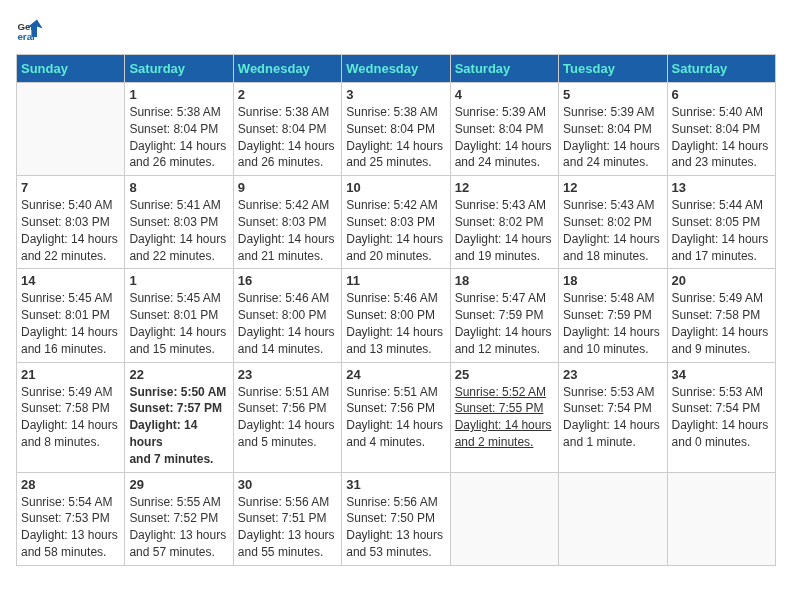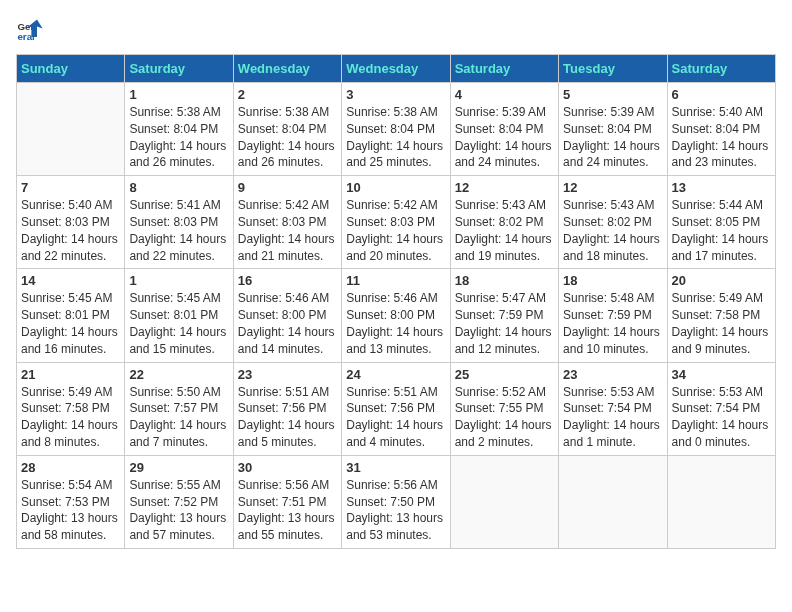--- a/index.html
+++ b/index.html
@@ -261,42 +261,42 @@
       <tr class="week-row">
         <td>
           <div class="day-number">21</div>
           <div class="day-info" style="white-space: pre-line;">Sunrise: 5:49 AM
 Sunset: 7:58 PM
 Daylight: 14 hours
 and 8 minutes.</div>
         </td>
         <td>
           <div class="day-number">22</div>
-          <div class="day-info" style="white-space: pre-line;">Sunrise: 5:50 AM
+          <div class="day-info" style="white-space: pre-line; font-weight: bold;">Sunrise: 5:50 AM
 Sunset: 7:57 PM
 Daylight: 14 hours
 and 7 minutes.</div>
         </td>
         <td>
           <div class="day-number">23</div>
           <div class="day-info" style="white-space: pre-line;">Sunrise: 5:51 AM
 Sunset: 7:56 PM
 Daylight: 14 hours
 and 5 minutes.</div>
         </td>
         <td>
           <div class="day-number">24</div>
           <div class="day-info" style="white-space: pre-line;">Sunrise: 5:51 AM
 Sunset: 7:56 PM
 Daylight: 14 hours
 and 4 minutes.</div>
         </td>
         <td>
           <div class="day-number">25</div>
-          <div class="day-info" style="white-space: pre-line;">Sunrise: 5:52 AM
+          <div class="day-info" style="white-space: pre-line; text-decoration: underline;">Sunrise: 5:52 AM
 Sunset: 7:55 PM
 Daylight: 14 hours
 and 2 minutes.</div>
         </td>
         <td>
           <div class="day-number">23</div>
           <div class="day-info" style="white-space: pre-line;">Sunrise: 5:53 AM
 Sunset: 7:54 PM
 Daylight: 14 hours
 and 1 minute.</div>

